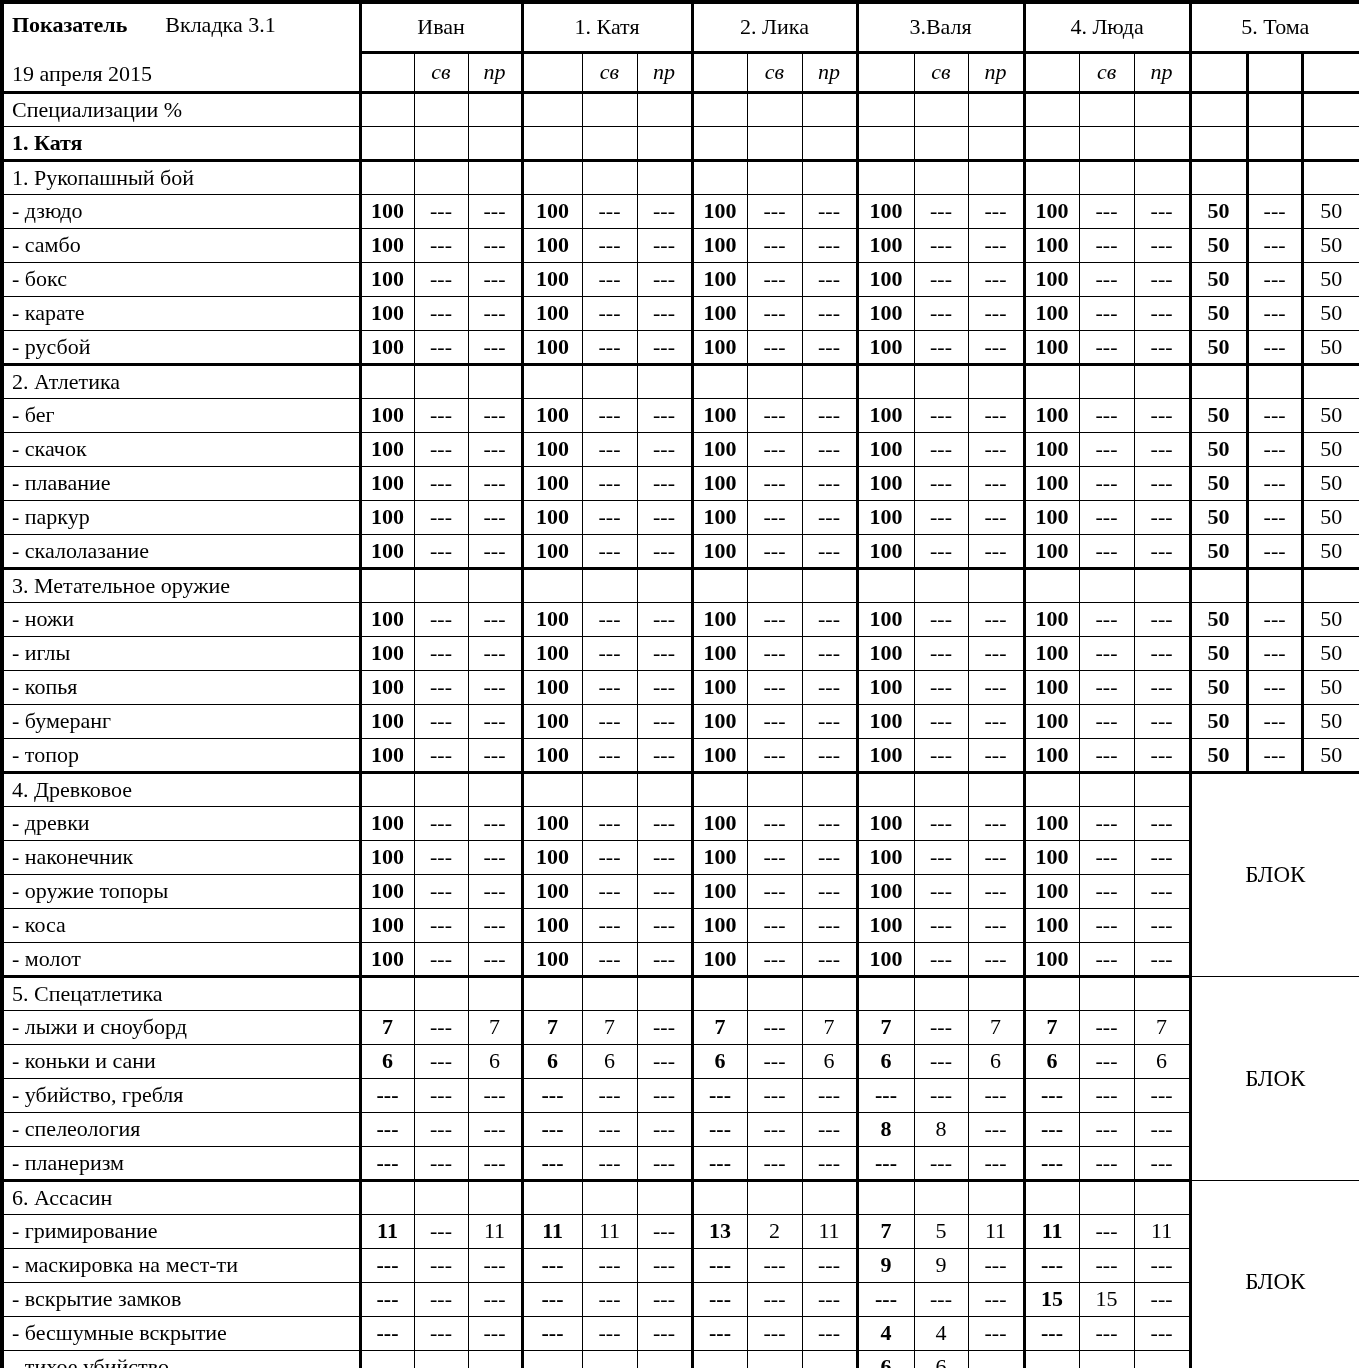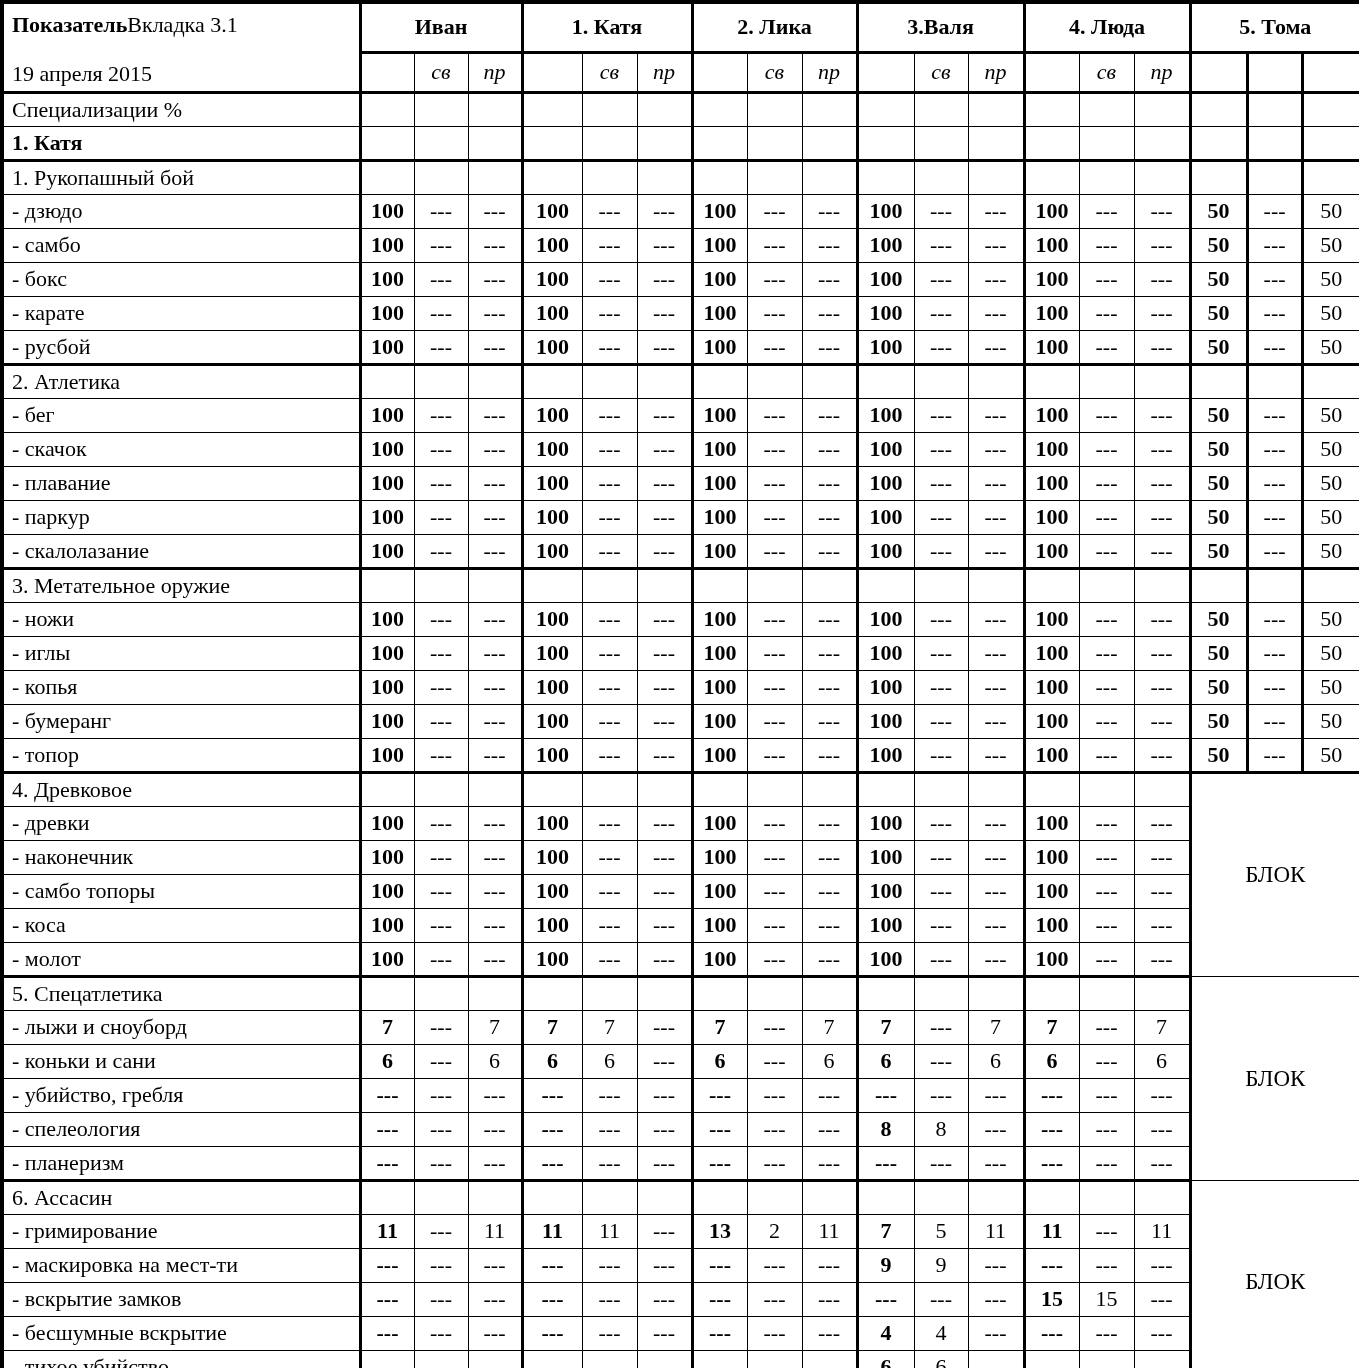--- a/index.html
+++ b/index.html
@@ -18,22 +18,22 @@
     font-size:22px;
     line-height:1.1;
   }
   tr.hr1 { height:42px; }
   tr.hr2 { height:34px; }
   tbody tr { height:34px; }
   td.corner { vertical-align:top; padding:3px 4px 0 8px; border-bottom:3px solid #000; }
   td.corner .c1 { line-height:36px; }
   td.corner .c2 { line-height:34px;margin-top:14px; }
   .b { font-weight:bold;text-align:center; }
-  .tabname { }
-  td.person { font-weight:bold; text-align:center; border-bottom:3px solid #000; }
+  .tabname { margin-left:38px; }
+  td.person { font-weight:normal; text-align:center; border-bottom:3px solid #000; }
   tr.hr2 td { border-bottom:3px solid #000;font-style:italic; }
   td.label { text-align:left; padding:0 4px 0 8px;font-family:Liberation Serif, serif; }
   td.val { text-align:center; padding:0; }
   td.main { font-weight:bold; }
   td.thickL { border-left:3px solid #000; }
   tr.thickB td { border-bottom:3px solid #000; }
   td.block { text-align:center; font-size:23px; border-left:3px solid #000; }
 </style>
 </head>
 <body>
@@ -564,21 +564,21 @@
         <td class="val">---</td>
         <td class="val">---</td>
         <td class="val main thickL">100</td>
         <td class="val">---</td>
         <td class="val">---</td>
         <td class="val main thickL">100</td>
         <td class="val">---</td>
         <td class="val">---</td>
       </tr>
       <tr>
-        <td class="label">- самбо топоры</td>
+        <td class="label">- оружие топоры</td>
         <td class="val main thickL">100</td>
         <td class="val">---</td>
         <td class="val">---</td>
         <td class="val main thickL">100</td>
         <td class="val">---</td>
         <td class="val">---</td>
         <td class="val main thickL">100</td>
         <td class="val">---</td>
         <td class="val">---</td>
         <td class="val main thickL">100</td>

